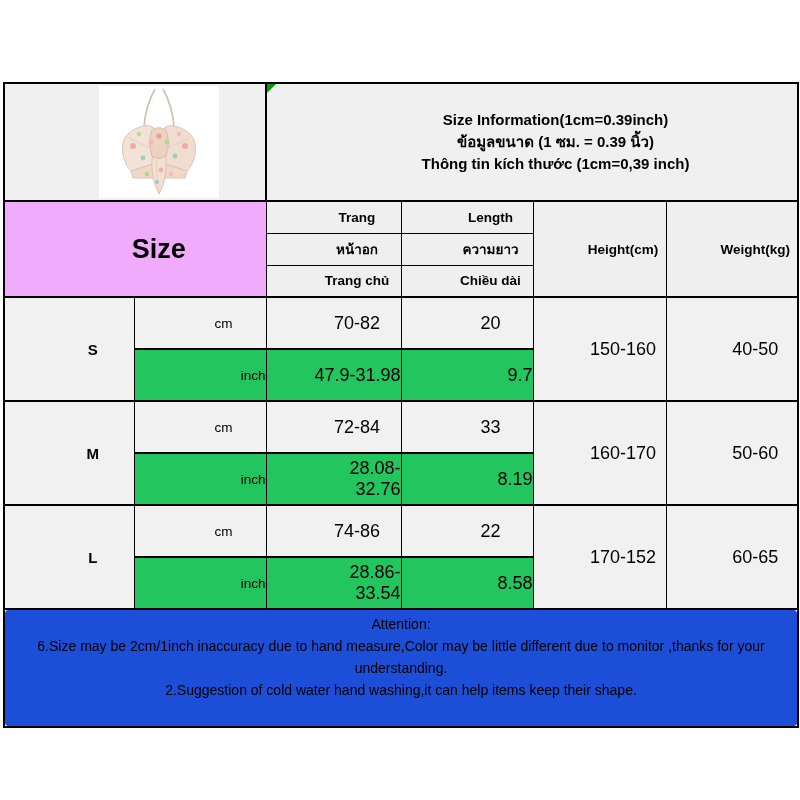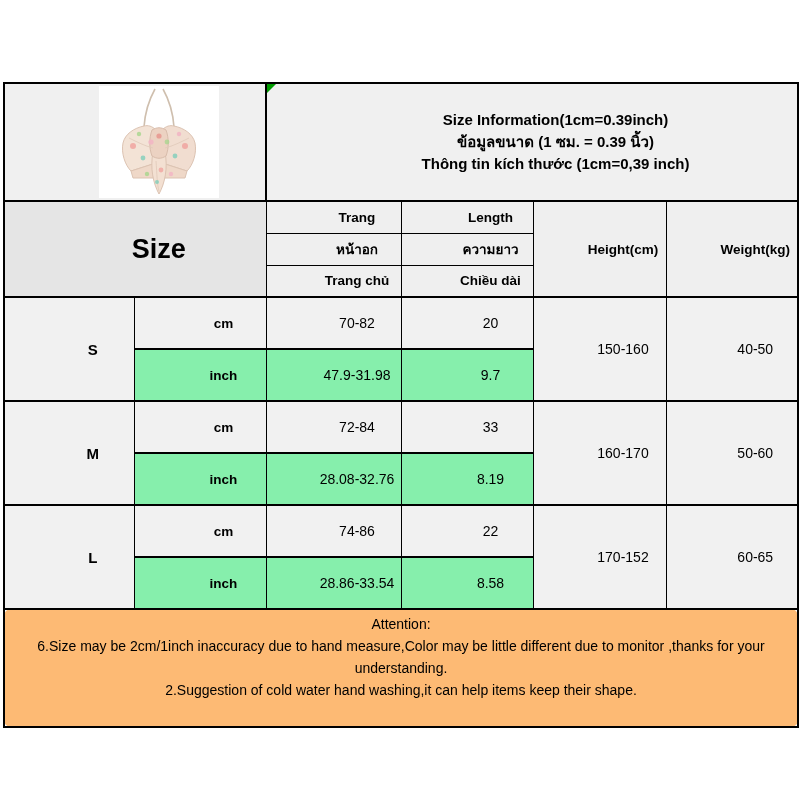--- a/index.html
+++ b/index.html
@@ -34,34 +34,34 @@
   td.title-cell { background:#f0f0f0; position:relative; }
   .title-cell .t-line { font-weight:bold; font-size:15px; line-height:22px; }
   .corner-marker {
     position:absolute; top:0; left:0;
     width:0; height:0;
     border-top:9px solid #009b00;
     border-right:9px solid transparent;
   }
 
   
-  td.size-cell { background:#e5e5e5; font-size:27px; font-weight:bold; }
+  td.size-cell { background:#f0abfc; font-size:27px; font-weight:bold; }
   td.subhead  { background:#efefef; font-size:13.5px; font-weight:bold; }
 
   
   td.label-cell { background:#d9d9d9; font-size:15px; font-weight:bold; }
-  td.unit-cell  { font-size:13.5px; font-weight:bold; }
-  td.val        { font-size:14px; font-weight:normal; }
+  td.unit-cell  { font-size:13.5px; font-weight:normal; }
+  td.val        { font-size:18px; font-weight:normal; }
   tr.r-cm td    { background:#f1f1f1; }
-  tr.r-inch td  { background:#86efac; }
+  tr.r-inch td  { background:#22c55e;text-align:right; }
   td.hw         { background:#f1f1f1; }
 
   
   td.note-cell {
-    background:#fdba74; vertical-align:top;
+    background:#1d4ed8; vertical-align:top;
     font-size:14px; line-height:22px; font-weight:normal;
     padding:3px 6px 0 6px;
     border-radius:7px;
   }
 
   svg .stitch { stroke:#e0c9b9; stroke-width:0.8; fill:none; }
 </style>
 </head>
 <body>
 

